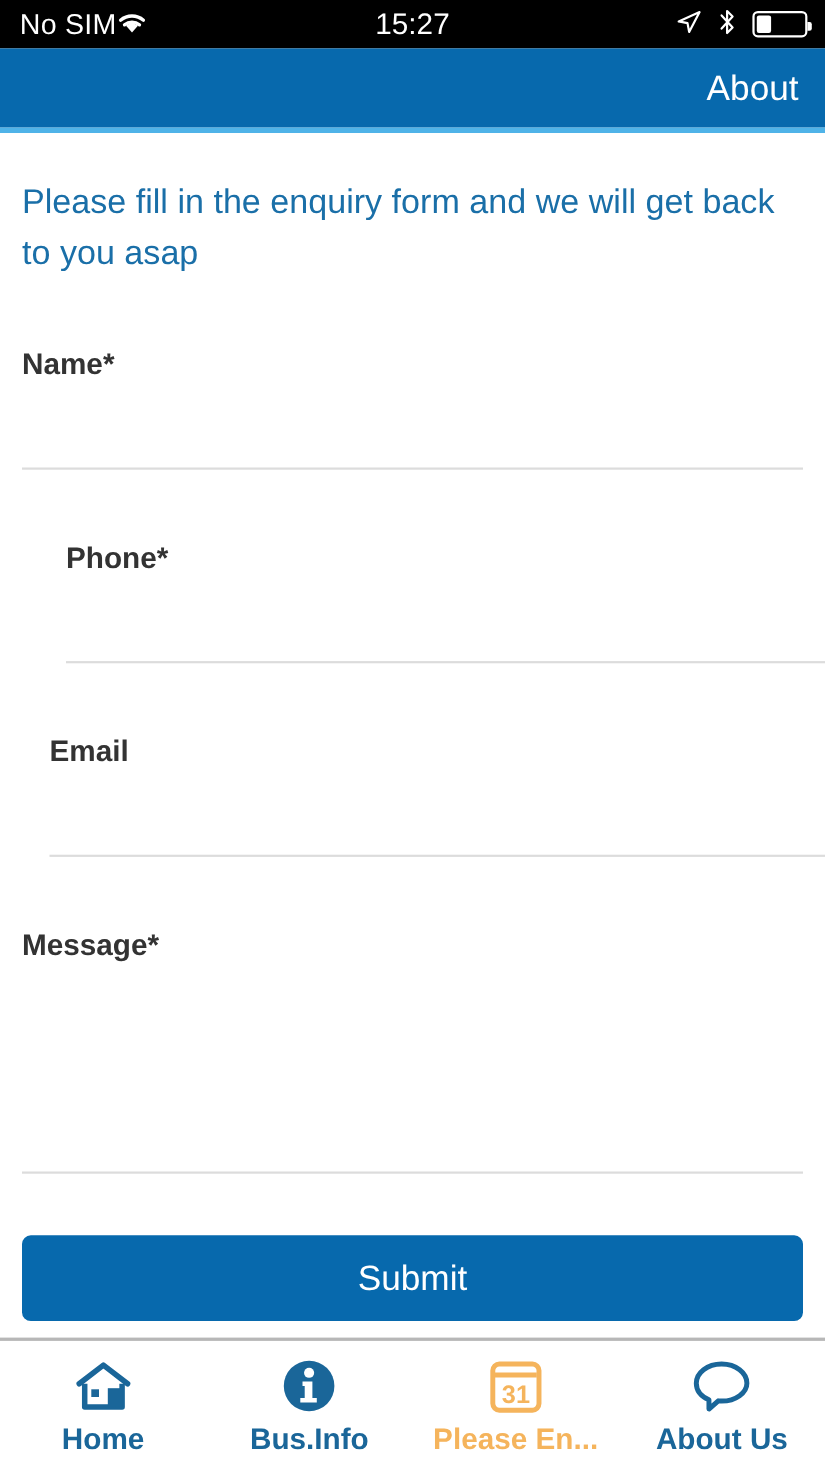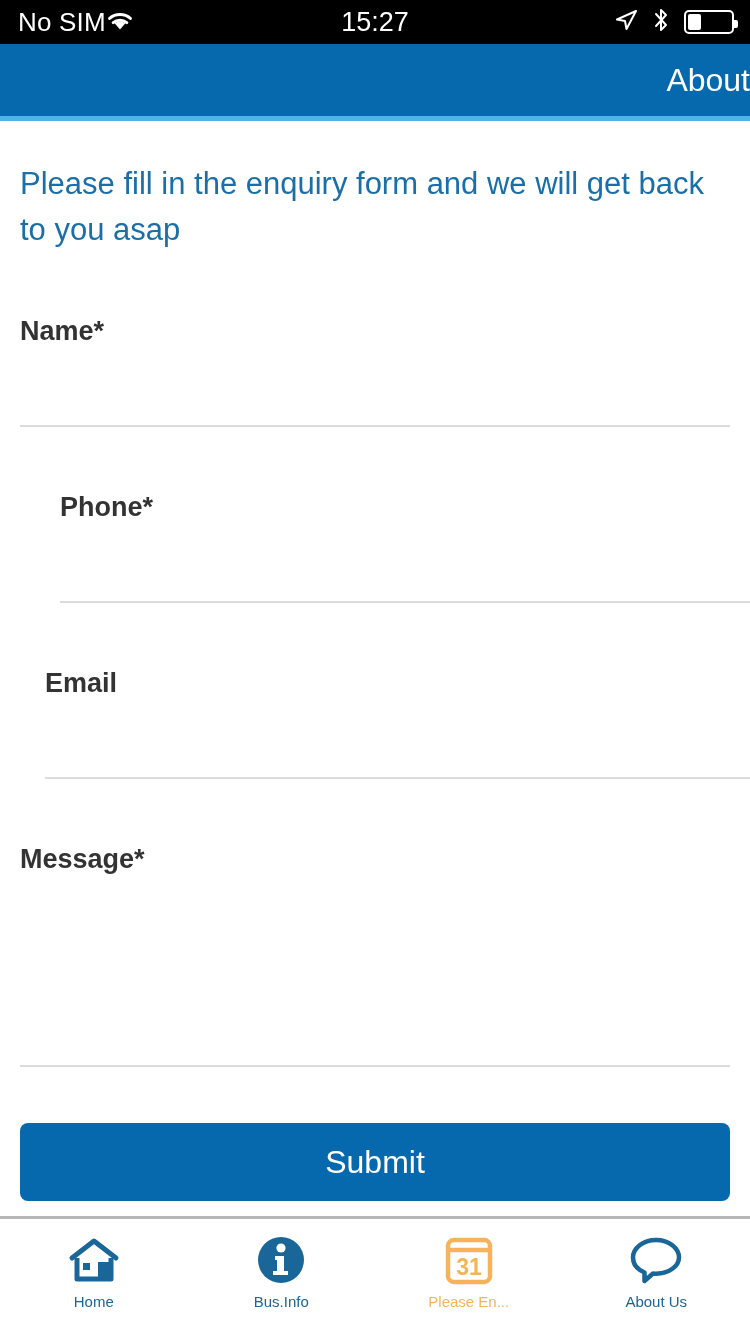--- a/index.html
+++ b/index.html
@@ -24,21 +24,21 @@
   .batt{ position:relative; width:50px; height:24px; border:2px solid #fff; border-radius:5px; }
   .batt-fill{ position:absolute; top:2px; left:2px; bottom:2px; width:28%; background:#fff; border-radius:2px;}
   .batt-cap{ position:absolute; right:-6px; top:8px; width:4px; height:8px; background:#fff; border-radius:0 2px 2px 0;}
 
   
   .navbar{
     position:absolute; top:44px; left:0; width:750px; height:72px;
     background:#0769AD;
     display:flex; align-items:center; justify-content:flex-end;
   }
-  .nav-title{ color:#fff; font-size:32px; font-weight:400; }
+  .nav-title{ color:#fff; font-size:32px; font-weight:400; padding-right:24px; }
   .nav-accent{ position:absolute; top:116px; left:0; width:750px; height:5px; background:#4FB3E8; }
 
   
   .content{ position:absolute; top:121px; left:0; width:750px; height:913px; background:#fff; }
   .intro{
     position:absolute; top:40px; left:20px; width:712px;
     color:#1A6FA8; font-size:31px; line-height:46px; font-weight:400;
   }
 
   .field{ position:absolute; left:20px; width:710px; }
@@ -71,21 +71,21 @@
     position:absolute; bottom:0; left:0; width:750px; height:118px;
     background:#FFFFFF; border-top:3px solid #B7B7B7;
     display:flex; align-items:flex-start;
   }
   .tab{
     flex:1; height:100%; display:flex; flex-direction:column;
     align-items:center; justify-content:flex-start; padding-top:14px; gap:6px;
     cursor:pointer;
   }
   .tab-icon{ height:54px; display:flex; align-items:center; }
-  .tab-label{ font-size:15px; font-weight:normal; color:#1A6699; white-space:nowrap; }
+  .tab-label{ font-size:27px; font-weight:bold; color:#1A6699; white-space:nowrap; }
   .tab.active .tab-label{ color:#F5B45C; }
   .dots{ display:flex; gap:12px; align-items:center; }
   .dot{ width:17px; height:17px; border-radius:50%; background:#1A6699; }
 </style>
 </head>
 <body>
 
 <div id="screen">
 
   <div class="statusbar">

